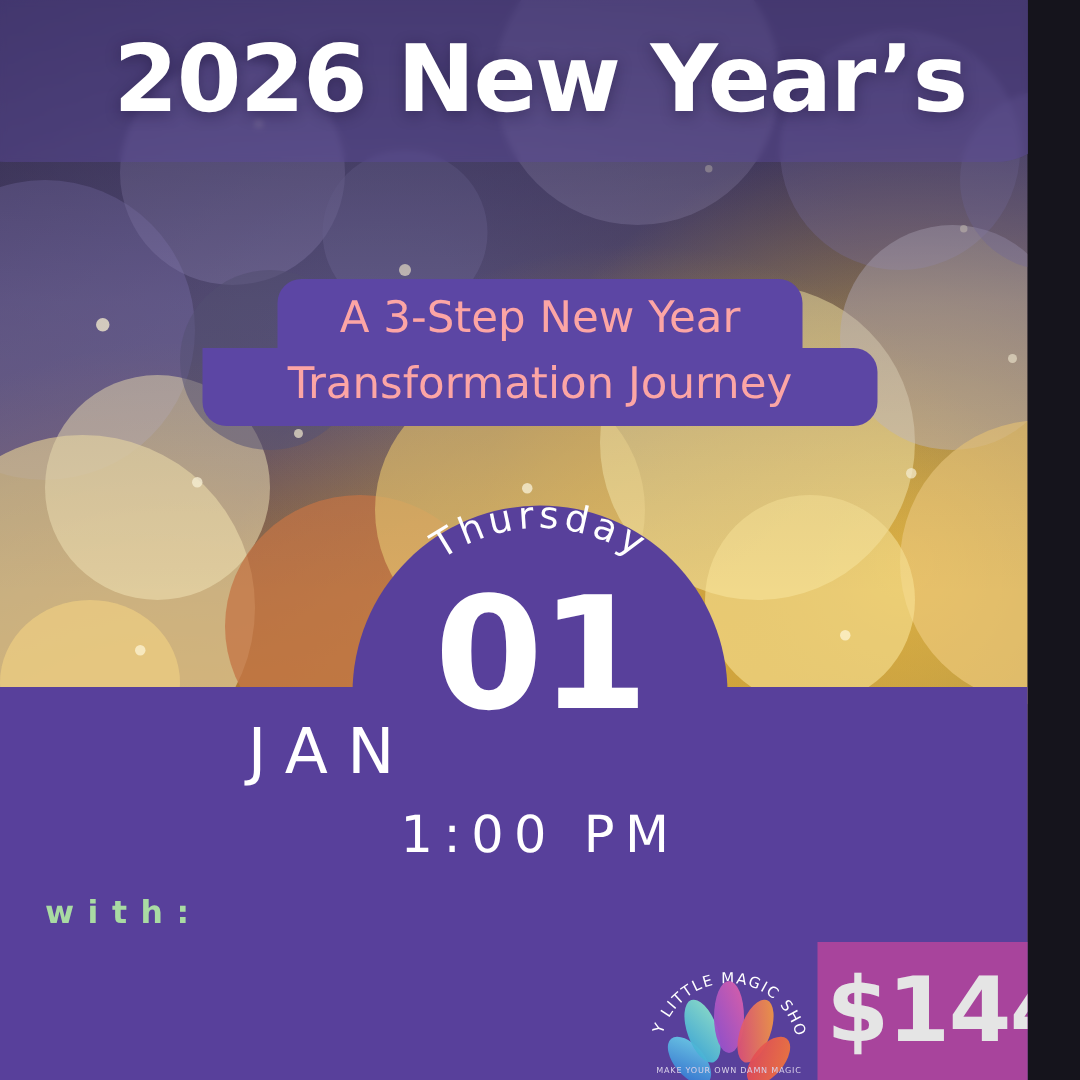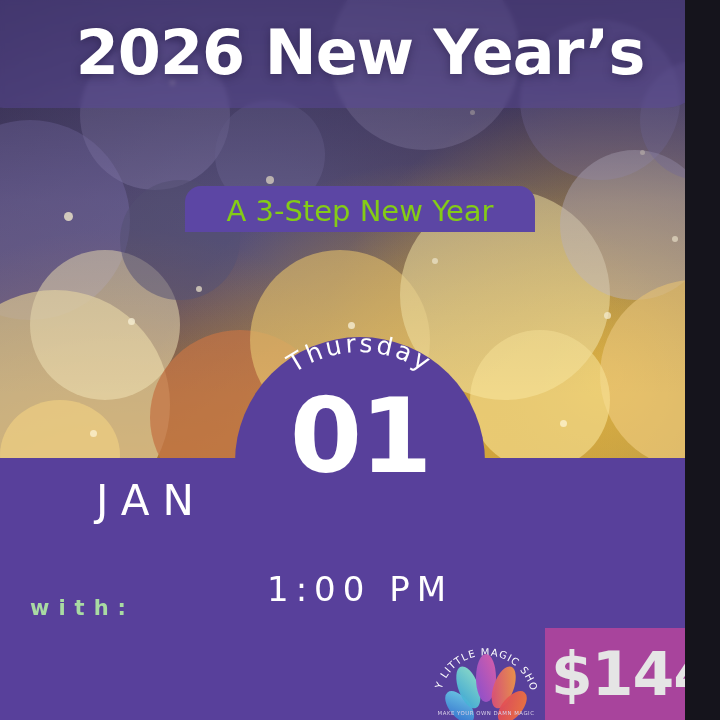--- a/index.html
+++ b/index.html
@@ -41,21 +41,21 @@
     font-family:"DejaVu Sans", sans-serif;
     font-weight:bold;font-size:62px;line-height:70px;
     letter-spacing:-1px;
     text-shadow:0 2px 10px rgba(20,14,44,.38);
   }
 
   
   .sub-wrap{position:absolute;left:0;top:186px;width:720px;}
   .sub-line{
     position:relative;margin:0 auto;
-    background:#5c46a4;color:#84cc16;
+    background:#5c46a4;color:#fca5a5;
     font-size:29px;line-height:44px;
     text-align:center;white-space:nowrap;
   }
   .sub-line.l1{width:350px;border-radius:16px 16px 0 0;padding-top:4px;line-height:42px;}
   .sub-line.l2{width:450px;border-radius:0 16px 16px 16px;padding-bottom:6px;line-height:46px;}
 
   
   .arch{
     position:absolute;left:235px;top:337px;width:250px;height:125px;
     background:#58409B;
@@ -67,26 +67,26 @@
   }
 
   .arc-text{position:absolute;left:232px;top:332px;width:256px;height:136px;}
   .arc-text text{fill:#fff;font-family:"DejaVu Sans", sans-serif;font-size:25px;letter-spacing:3px;}
 
   .day-num{
     position:absolute;left:0;top:384px;width:720px;text-align:center;
     color:#fff;font-weight:bold;font-size:104px;line-height:104px;
     letter-spacing:-2px;
   }
-  .mon{position:absolute;left:96px;top:476px;width:180px;text-align:left;
+  .mon{position:absolute;left:96px;top:476px;width:180px;text-align:right;
     color:#fff;font-size:42px;letter-spacing:13px;}
   .yr{position:absolute;left:452px;top:476px;width:210px;text-align:center;
     color:#fff;font-size:42px;letter-spacing:9px;}
   .time{position:absolute;left:0;top:537px;width:720px;text-align:center;
-    color:#fff;font-size:34px;letter-spacing:7px;margin-top:32px;}
+    color:#fff;font-size:34px;letter-spacing:7px;}
 
   
   .with{position:absolute;left:30px;top:596px;color:#a9dba3;
     font-size:21px;letter-spacing:9px;font-weight:bold;}
   .presenter{position:absolute;left:30px;top:636px;color:#a9dba3;
     font-size:36px;letter-spacing:4px;font-weight:bold;white-space:nowrap;}
 
   
   .logo{position:absolute;left:430px;top:624px;width:112px;height:96px;}
   .logo svg{display:block;}
@@ -139,20 +139,21 @@
     <div class="dot" style="left:640px;top:150px;width:5px;height:5px;opacity:.45;"></div>
   </div>
 
   <div class="title-panel"></div>
   <div class="title">
     <div>2026 New Year’s</div>
   </div>
 
   <div class="sub-wrap">
     <div class="sub-line l1">A 3-Step New Year</div>
+    <div class="sub-line l2">Transformation Journey</div>
   </div>
 
   <div class="arch"></div>
   <div class="banner"></div>
 
   <svg class="arc-text" viewBox="0 0 256 136">
     <defs>
         <path id="arcpath" d="M 16,132 A 112,112 0 0 1 240,132"></path>
       </defs>
     <text><textPath href="#arcpath" startOffset="50%" text-anchor="middle">Thursday</textPath></text>

